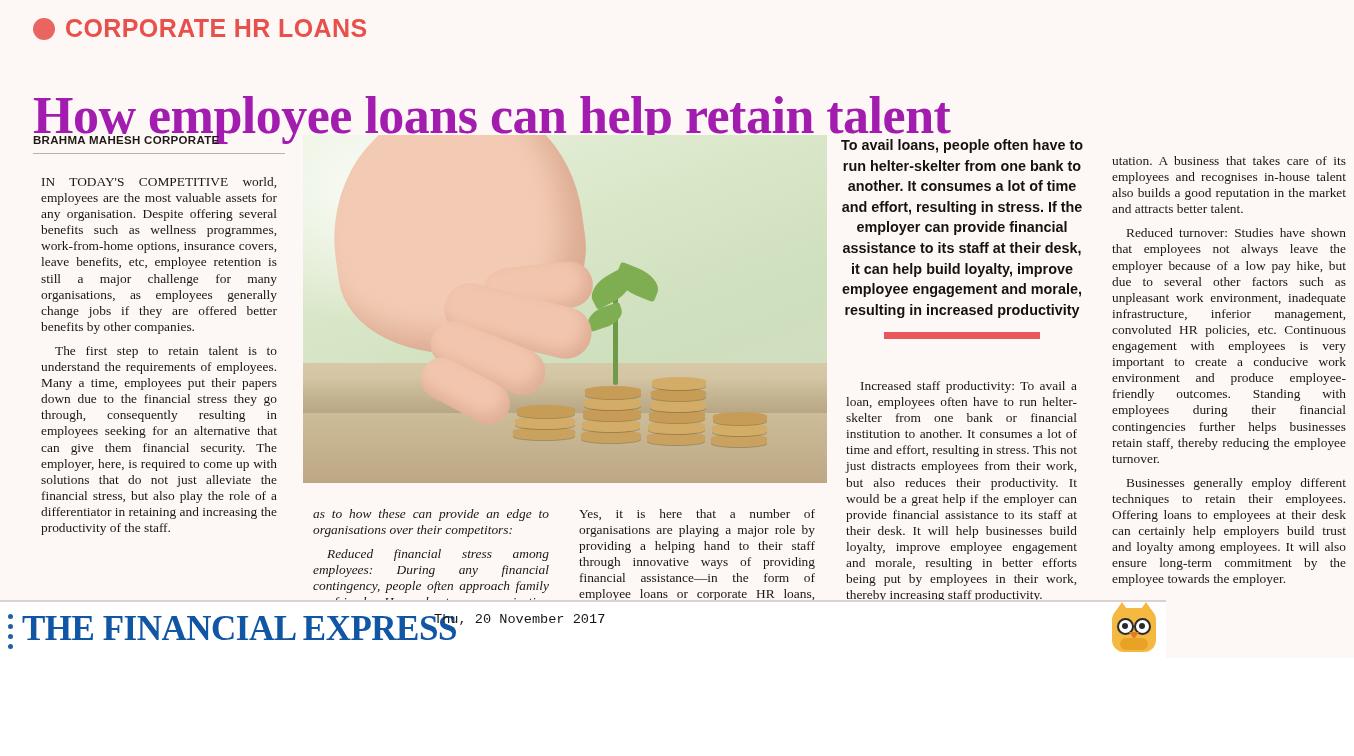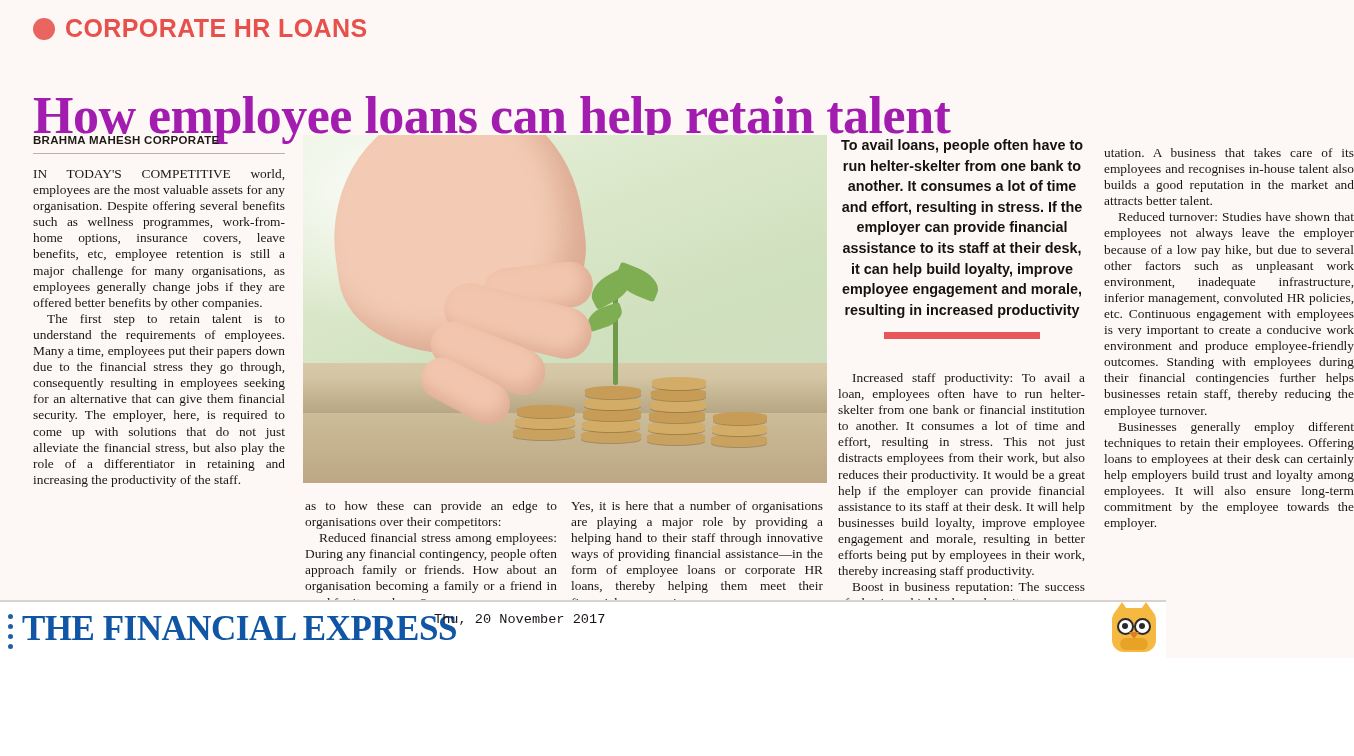--- a/index.html
+++ b/index.html
@@ -60,25 +60,25 @@
     background:#b9b2ae;
   }
   
   .col{
     position:absolute;
     font-size:13.4px;
     line-height:16.1px;
     text-align:justify;
     color:#1a1512;
   }
-  .col p{margin:0;text-indent:14px;}
+  .col p{margin:8px;text-indent:14px;}
   .col p.first{text-indent:0;}
   .smallcaps{font-weight:bold;}
   #col1{left:33px;top:166px;width:252px;}
-  #col2{left:305px;top:498px;width:252px;}
+  #col2{left:305px;top:498px;width:252px;font-style:italic;}
   #col3{left:571px;top:498px;width:252px;}
   #col4{left:838px;top:370px;width:247px;}
   #col5{left:1104px;top:145px;width:250px;}
   
   .photo{
     position:absolute;left:303px;top:135px;width:524px;height:348px;
     overflow:hidden;
     background:#cfe3c8;
   }
   .photo-sky{

